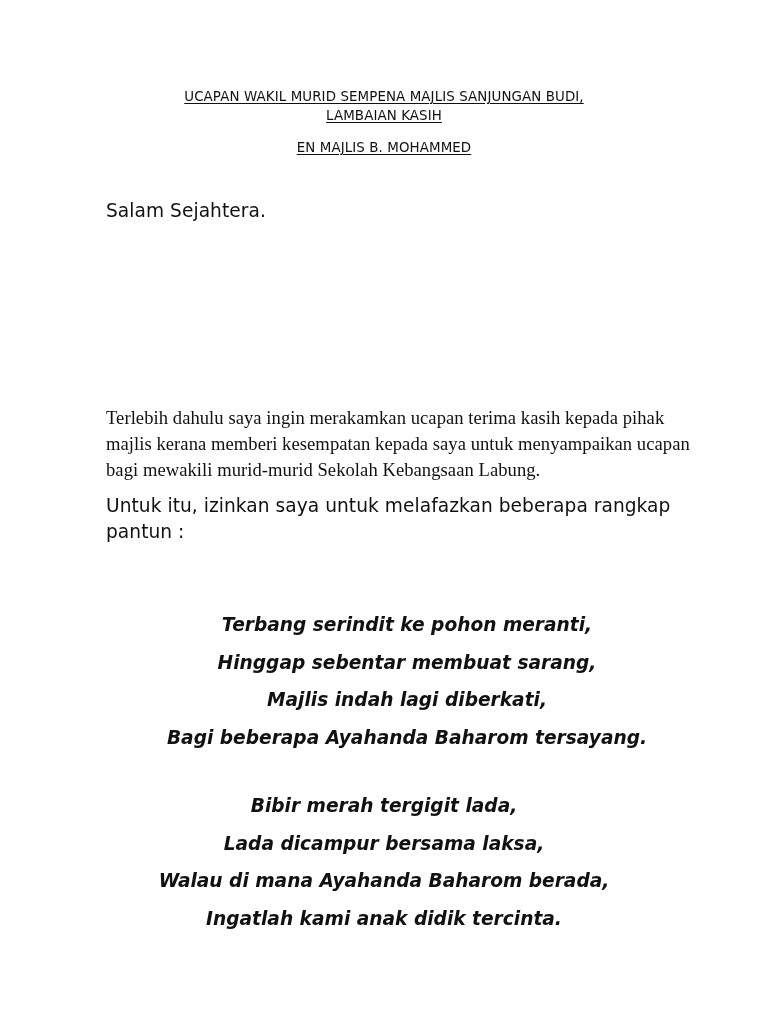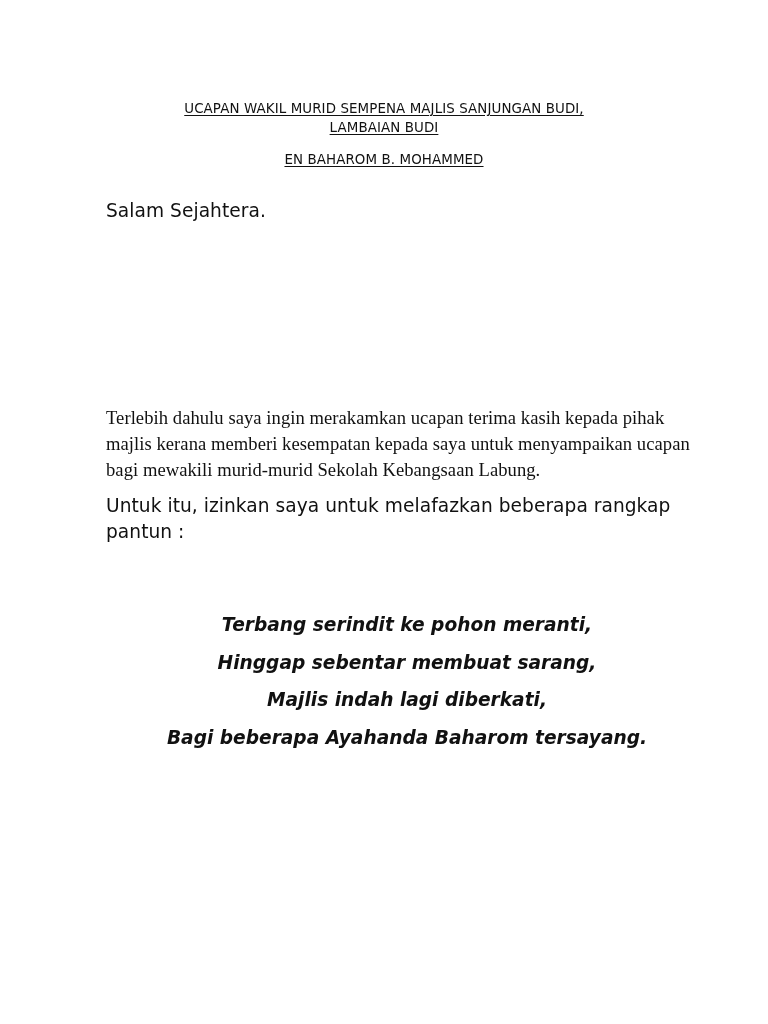--- a/index.html
+++ b/index.html
@@ -24,21 +24,20 @@
   .heading {
     position: absolute;
     left: 0;
     width: 768px;
     text-align: center;
     font-size: 13.4px;
     line-height: 19px;
     text-decoration: underline;
     text-underline-offset: 2px;
     letter-spacing: 0.1px;
-    margin-top: 12px;
   }
   .heading.title { top: 87px; }
   .heading.subtitle { top: 138px; }
   .body-text {
     position: absolute;
     left: 94px;
     width: 590px;
     font-size: 18.6px;
     line-height: 26px;
     margin: 12px;
@@ -65,33 +64,39 @@
   .stanza1 { top: 612px; padding-left: 23px; }
   .stanza2 { top: 793px; }
 </style>
 </head>
 <body>
 
 <div class="page">
 
   <div class="heading title">
     <div>UCAPAN WAKIL MURID SEMPENA MAJLIS SANJUNGAN BUDI,</div>
-    <div>LAMBAIAN BUDI</div>
+    <div>LAMBAIAN KASIH</div>
   </div>
 
-  <div class="heading subtitle">EN BAHAROM B. MOHAMMED</div>
+  <div class="heading subtitle">EN MAJLIS B. MOHAMMED</div>
 
   <p class="body-text greeting">Salam Sejahtera.</p>
 
 
   <p class="body-text para2">Terlebih dahulu saya ingin merakamkan ucapan terima kasih kepada pihak majlis kerana memberi kesempatan kepada saya untuk menyampaikan ucapan bagi mewakili murid-murid Sekolah Kebangsaan Labung.</p>
 
   <p class="body-text para3">Untuk itu, izinkan saya untuk melafazkan beberapa rangkap pantun :</p>
 
   <div class="stanza stanza1">
     <span class="line">Terbang serindit ke pohon meranti,</span>
     <span class="line">Hinggap sebentar membuat sarang,</span>
     <span class="line">Majlis indah lagi diberkati,</span>
     <span class="line">Bagi beberapa Ayahanda Baharom tersayang.</span>
   </div>
 
+  <div class="stanza stanza2">
+    <span class="line">Bibir merah tergigit lada,</span>
+    <span class="line">Lada dicampur bersama laksa,</span>
+    <span class="line">Walau di mana Ayahanda Baharom berada,</span>
+    <span class="line">Ingatlah kami anak didik tercinta.</span>
+  </div>
 
 </div>
 
 </body></html>

